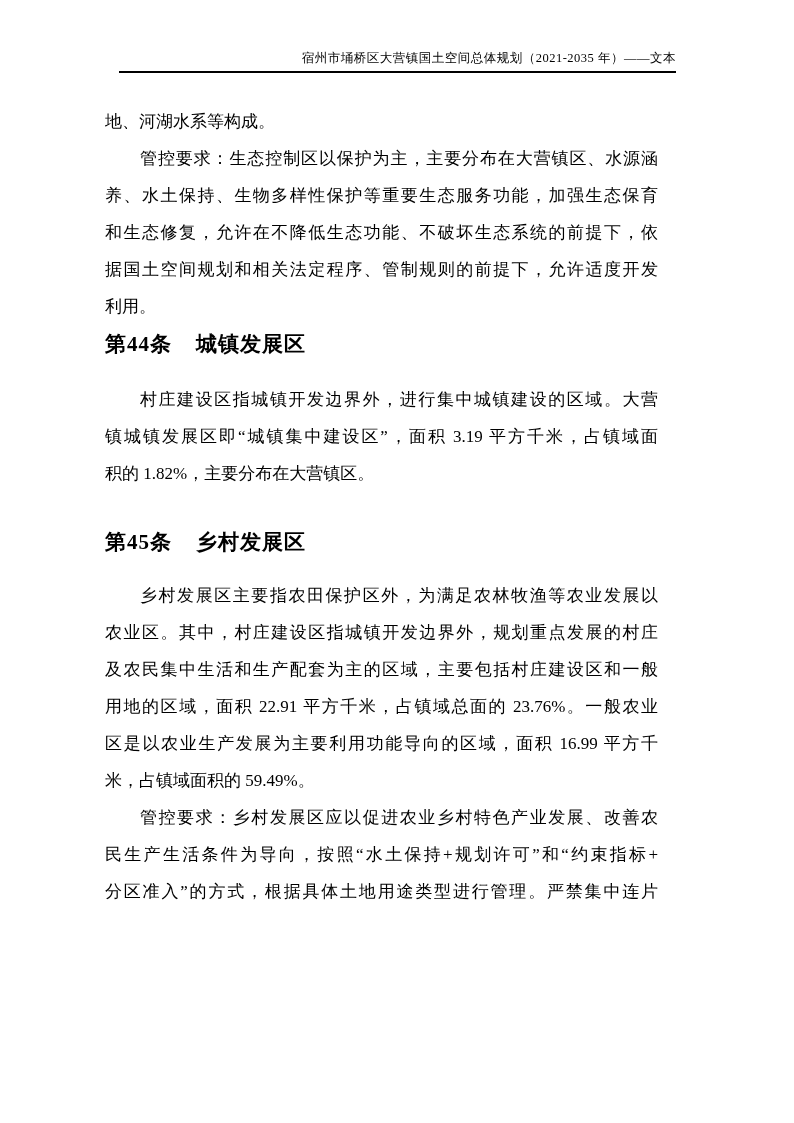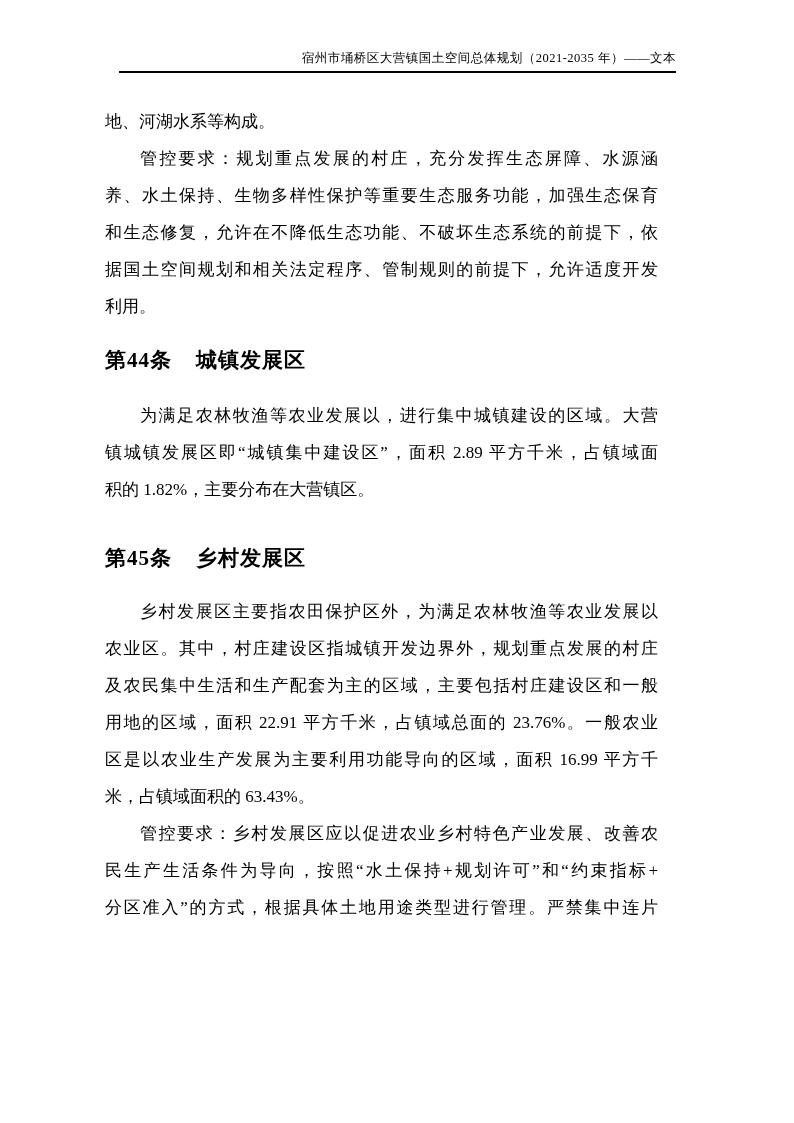--- a/index.html
+++ b/index.html
@@ -44,21 +44,21 @@
   }
   .line.force { text-align-last: justify; }
   .line.indent { text-indent: 35px; }
   .heading {
     font-weight: bold;
     font-size: 21px;
     line-height: 30px;
     letter-spacing: 1px;
   }
   .heading .h-title { margin-left: 24px; }
-  .heading-44 { margin: 20px 0 22px 0; }
+  .heading-44 { margin: 4px 0 22px 0; }
   .heading-45 { margin: 35px 0 20px 0; }
   .footer {
     position: absolute;
     top: 1068px;
     left: 0;
     width: 794px;
     text-align: center;
     font-size: 13.5px;
     line-height: 18px;
   }
@@ -72,49 +72,49 @@
     <span>宿州市埇桥区大营镇国土空间总体规划（2021-2035 年）——文本</span>
   </div>
 
   <div class="content">
 
     <div class="paragraph">
         <div class="line">地、河湖水系等构成。</div>
       </div>
 
     <div class="paragraph">
-        <div class="line indent force">管控要求：规划重点发展的村庄，充分发挥生态屏障、水源涵</div>
+        <div class="line indent force">管控要求：生态控制区以保护为主，主要分布在大营镇区、水源涵</div>
         <div class="line force">养、水土保持、生物多样性保护等重要生态服务功能，加强生态保育</div>
         <div class="line force">和生态修复，允许在不降低生态功能、不破坏生态系统的前提下，依</div>
         <div class="line force">据国土空间规划和相关法定程序、管制规则的前提下，允许适度开发</div>
         <div class="line">利用。</div>
       </div>
 
     <div class="heading heading-44">
       <span class="h-num">第44条</span><span class="h-title">城镇发展区</span>
     </div>
 
     <div class="paragraph">
-        <div class="line indent force">为满足农林牧渔等农业发展以，进行集中城镇建设的区域。大营</div>
-        <div class="line force">镇城镇发展区即“城镇集中建设区”，面积 2.89 平方千米，占镇域面</div>
+        <div class="line indent force">村庄建设区指城镇开发边界外，进行集中城镇建设的区域。大营</div>
+        <div class="line force">镇城镇发展区即“城镇集中建设区”，面积 3.19 平方千米，占镇域面</div>
         <div class="line">积的 1.82%，主要分布在大营镇区。</div>
       </div>
 
 
     <div class="heading heading-45">
       <span class="h-num">第45条</span><span class="h-title">乡村发展区</span>
     </div>
 
     <div class="paragraph">
         <div class="line indent force">乡村发展区主要指农田保护区外，为满足农林牧渔等农业发展以</div>
         <div class="line force">农业区。其中，村庄建设区指城镇开发边界外，规划重点发展的村庄</div>
         <div class="line force">及农民集中生活和生产配套为主的区域，主要包括村庄建设区和一般</div>
         <div class="line force">用地的区域，面积 22.91 平方千米，占镇域总面的 23.76%。一般农业</div>
         <div class="line force">区是以农业生产发展为主要利用功能导向的区域，面积 16.99 平方千</div>
-        <div class="line">米，占镇域面积的 63.43%。</div>
+        <div class="line">米，占镇域面积的 59.49%。</div>
       </div>
 
     <div class="paragraph">
         <div class="line indent force">管控要求：乡村发展区应以促进农业乡村特色产业发展、改善农</div>
         <div class="line force">民生产生活条件为导向，按照“水土保持+规划许可”和“约束指标+</div>
         <div class="line force">分区准入”的方式，根据具体土地用途类型进行管理。严禁集中连片</div>
       </div>
 
   </div>
 

